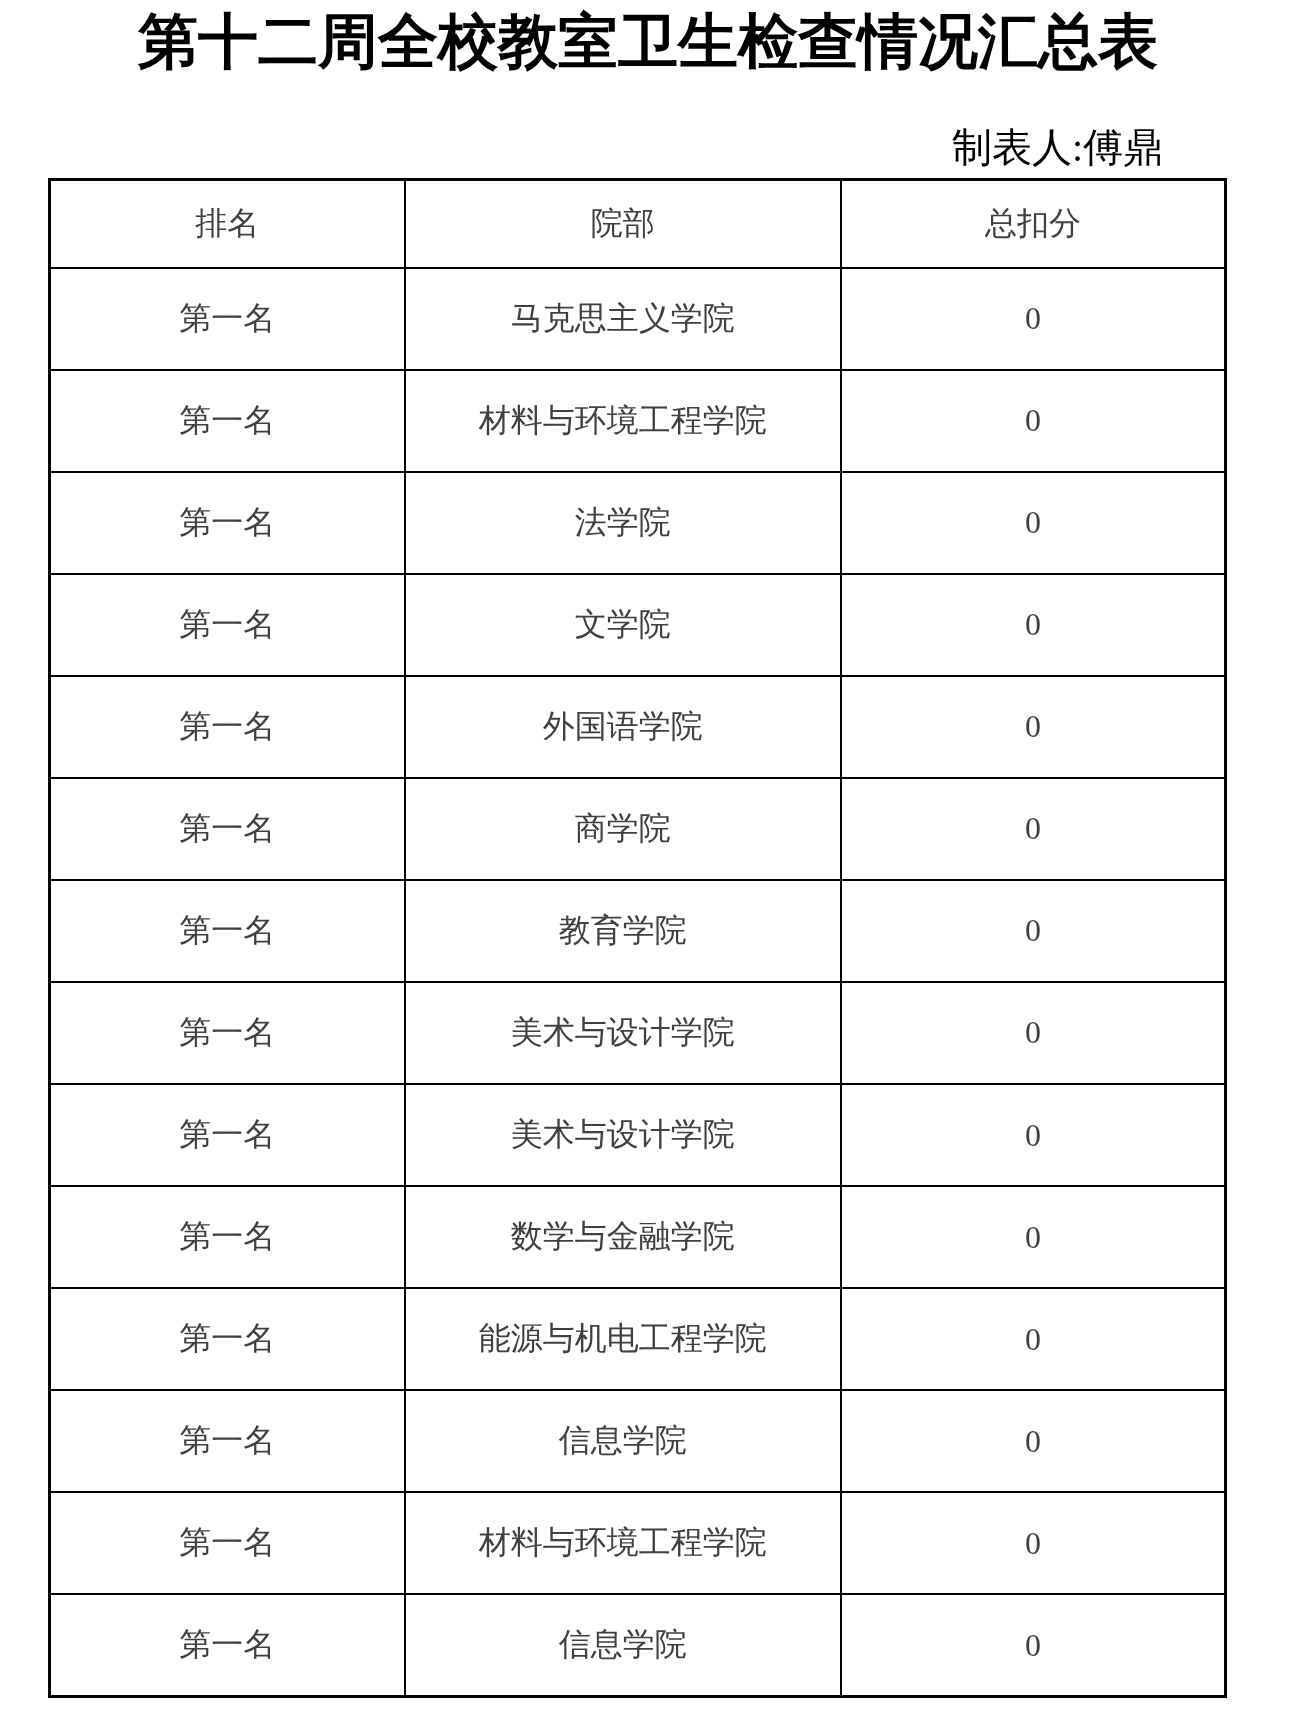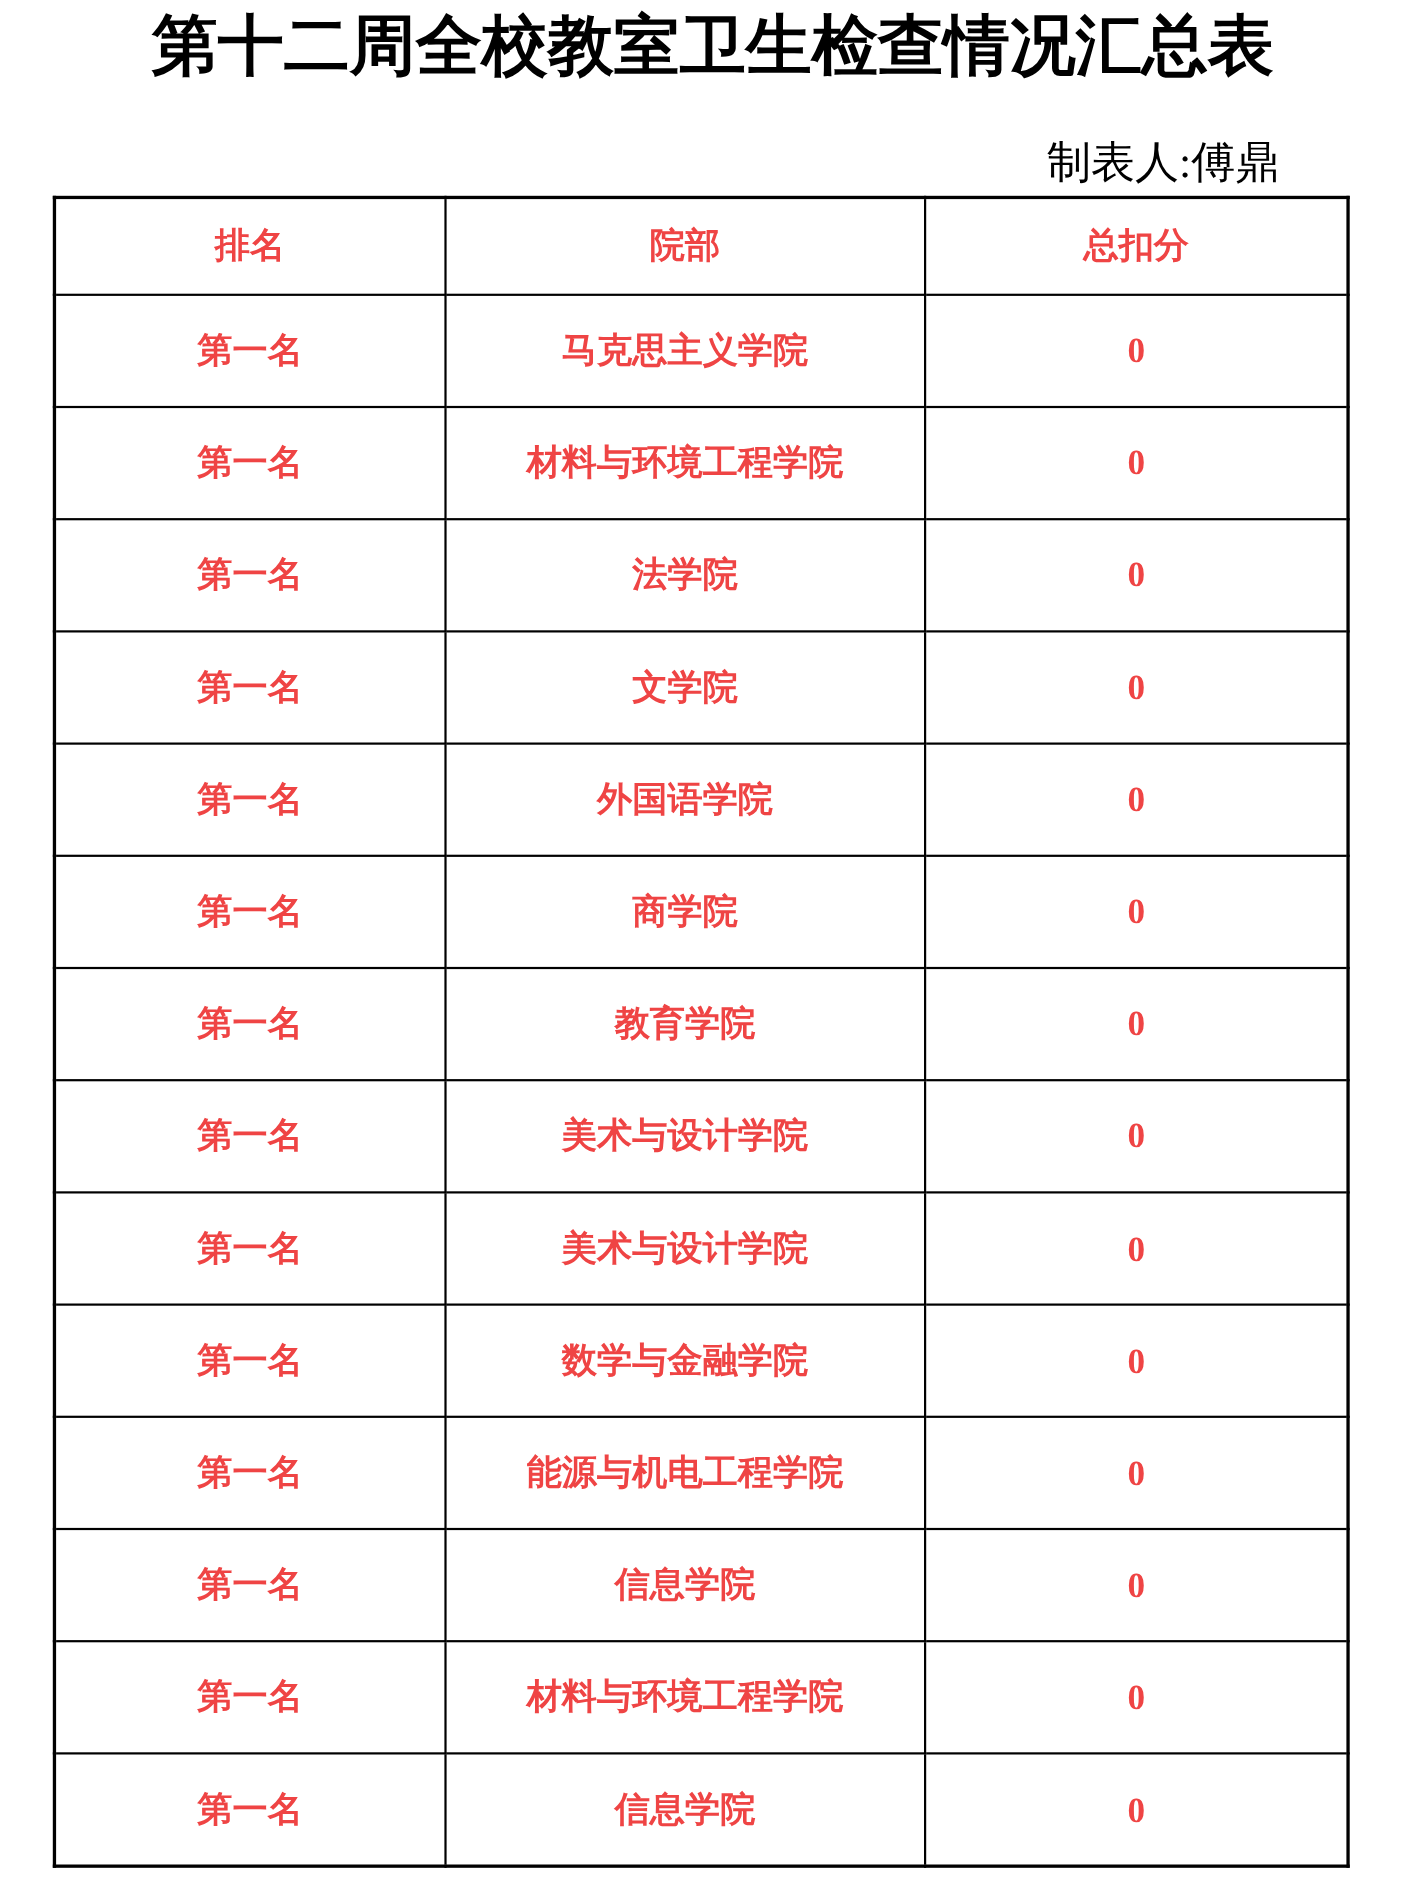--- a/index.html
+++ b/index.html
@@ -51,23 +51,23 @@
   }
   table.summary-table col.col-rank { width: 30.2%; }
   table.summary-table col.col-dept { width: 37.1%; }
   table.summary-table col.col-score { width: 32.7%; }
   table.summary-table th,
   table.summary-table td {
     border: 2px solid #000000;
     text-align: center;
     vertical-align: middle;
     font-size: 32px;
-    font-weight: bold;
+    font-weight: normal;
     padding: 0;
-    color: #ef4444;
+    color: #404040;
     font-family: "Liberation Serif", "DejaVu Serif", serif;
   }
   table.summary-table thead tr { height: 88px; }
   table.summary-table tbody tr { height: 102px; }
 </style>
 </head>
 <body>
 
 <div class="page">
 

